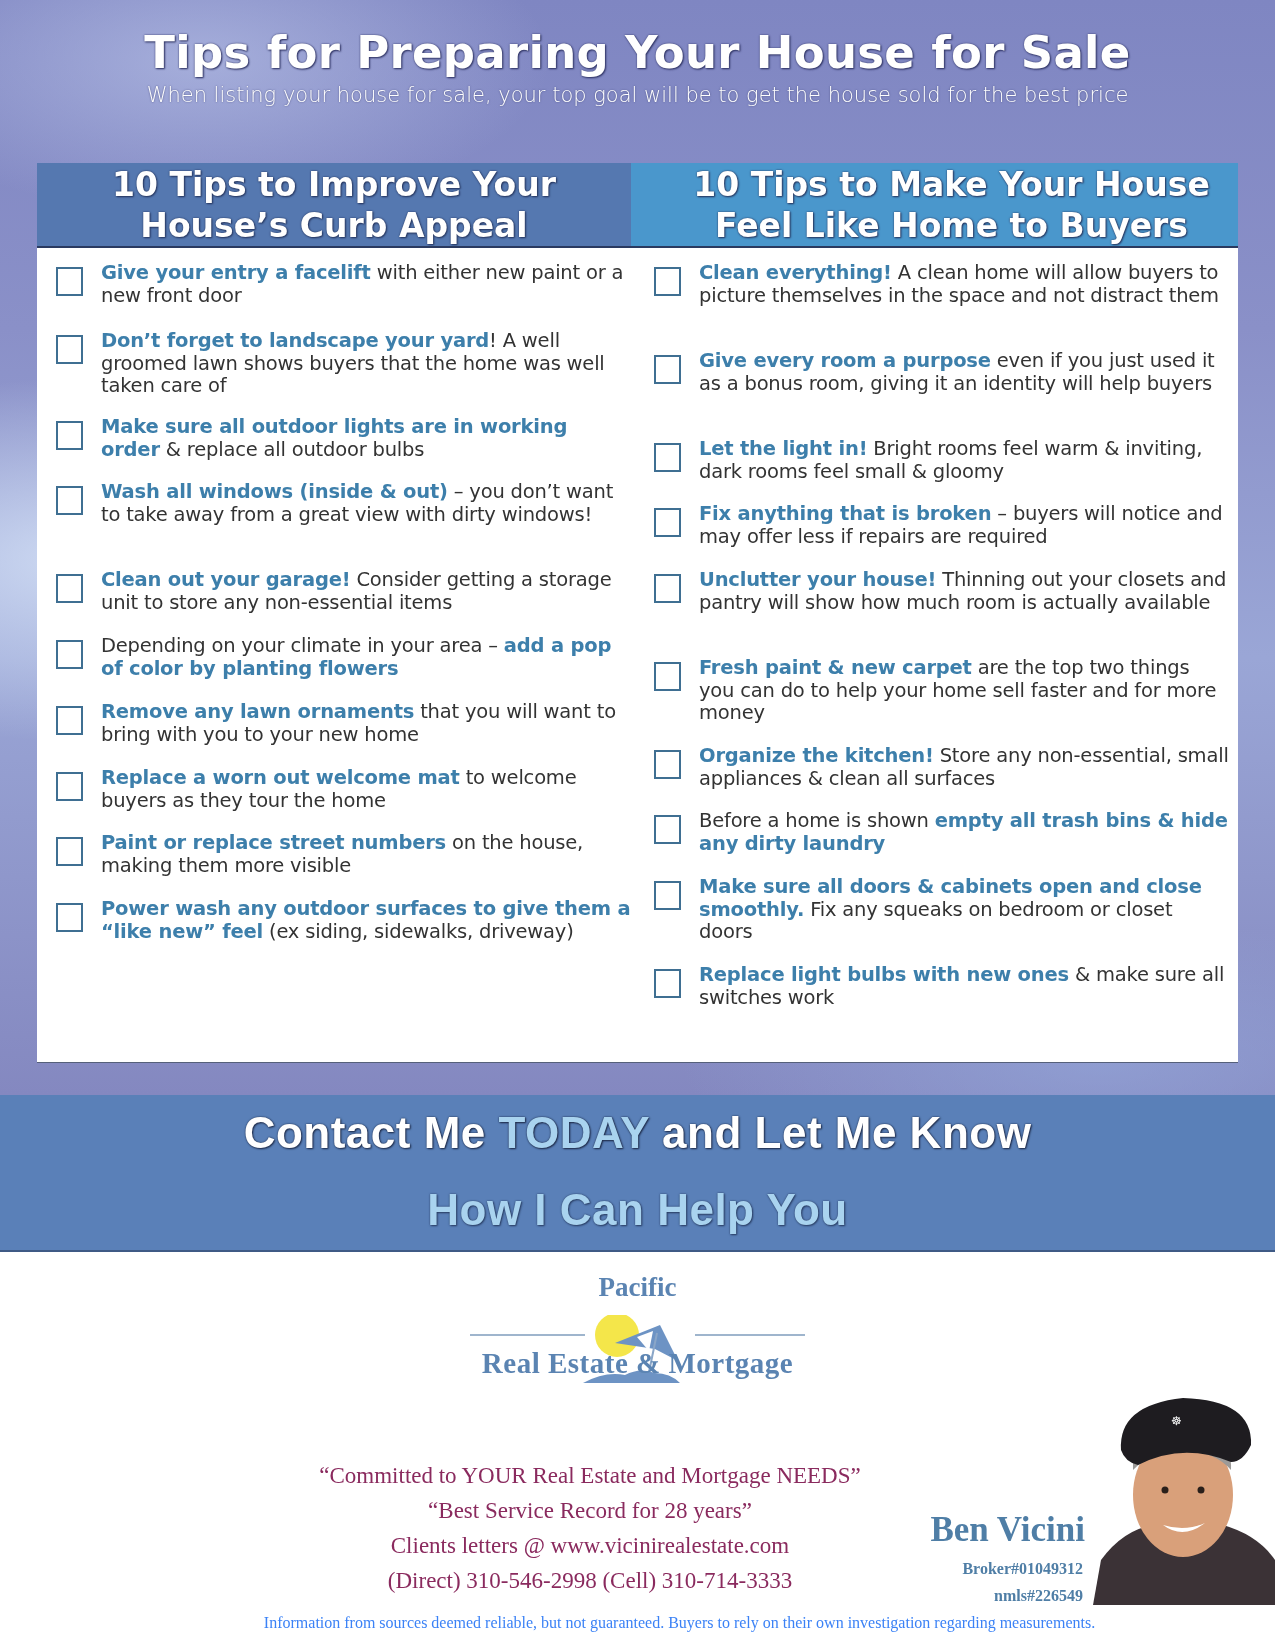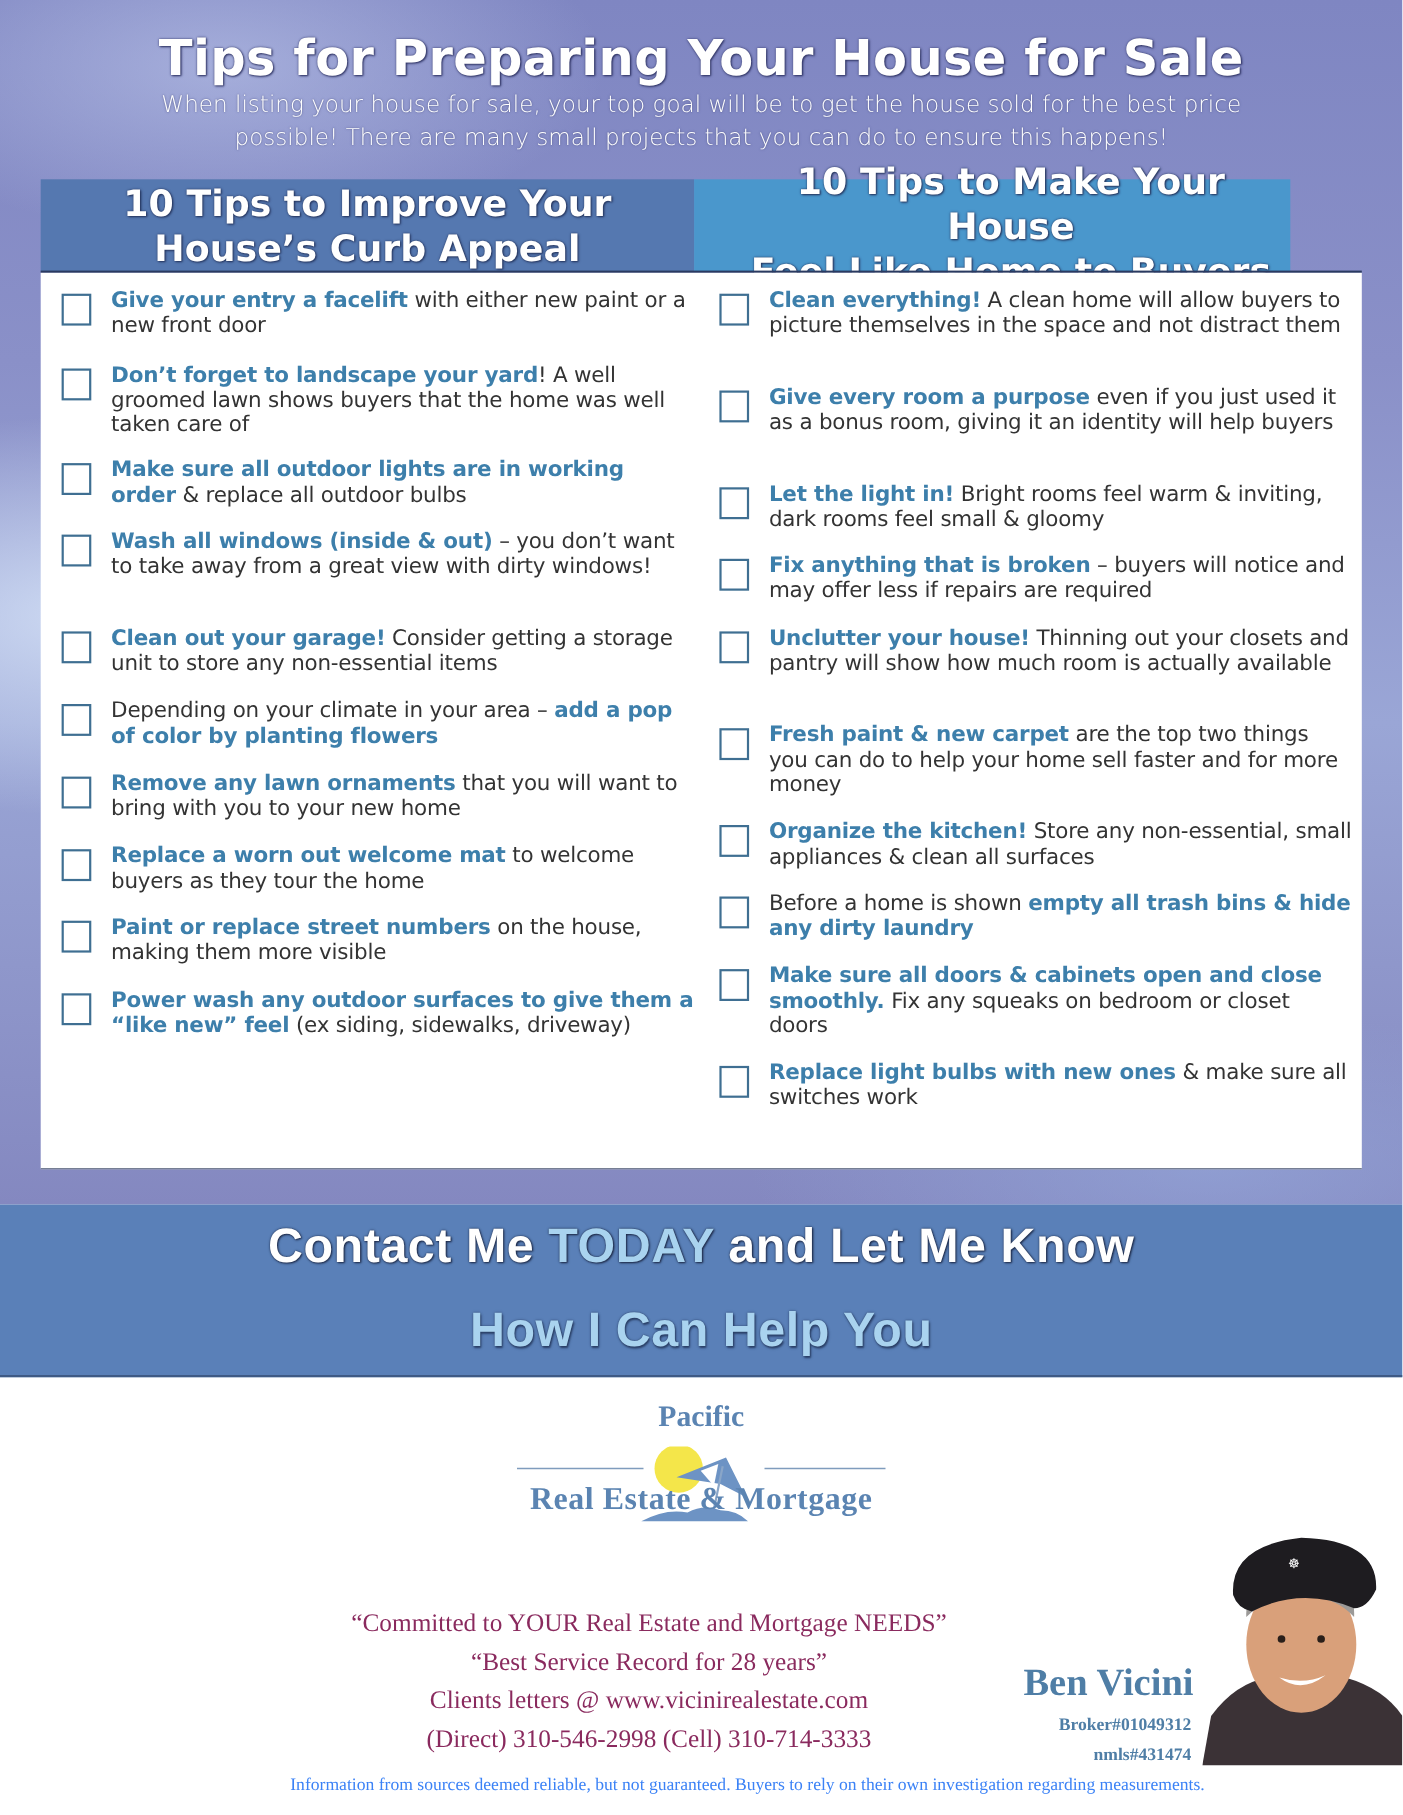--- a/index.html
+++ b/index.html
@@ -28,21 +28,21 @@
     font-family: "DejaVu Sans", sans-serif; font-weight: 300;
     font-size: 21px; line-height: 30px; color: #ffffff;
     text-shadow: 0 0 2px #4a4f80;
   }
   .panel-header {
     position: absolute; top: 163px; height: 84px; display: flex; align-items: center; justify-content: center;
     text-align: center; font-weight: bold; font-size: 33px; line-height: 41px; color: #ffffff;
     text-shadow: 0 0 2px #26365f, 1px 1px 2px #26365f;
   }
   .ph-left { left: 37px; width: 594px; background: #5578b0; }
-  .ph-right { left: 631px; width: 542px; background: #4a97cc; padding-left: 34px; }
+  .ph-right { left: 631px; width: 607px; background: #4a97cc; padding-left: 34px; }
   .panel-underline {
     position: absolute; left: 37px; top: 246px; width: 1201px; height: 2px; background: #2a3a60;
   }
   .panel-body {
     position: absolute; left: 37px; top: 248px; width: 1201px; height: 815px;
     background: #ffffff; border-bottom: 1px solid #55607a;
   }
   .col {
     position: absolute; top: 262px;
   }
@@ -105,21 +105,20 @@
   }
 </style>
 </head>
 <body>
 
 <div class="bg-top"></div>
 
 <h1 class="title">Tips for Preparing Your House for Sale</h1>
 <div class="subtitle">
   <div>When listing your house for sale, your top goal will be to get the house sold for the best price</div>
-  <div>possible! There are many small projects that you can do to ensure this happens!</div>
 </div>
 
 <div class="panel-header ph-left">
   <div>
     <div>10 Tips to Improve Your</div>
     <div>House’s Curb Appeal</div>
   </div>
 </div>
 <div class="panel-header ph-right">
   <div>
@@ -234,21 +233,21 @@
 </svg>
 <div class="logo-bottom">Real Estate &amp; Mortgage</div>
 
 <div class="tagline" style="top:1463px">“Committed to YOUR Real Estate and Mortgage NEEDS”</div>
 <div class="tagline" style="top:1498px">“Best Service Record for 28 years”</div>
 <div class="tagline" style="top:1533px">Clients letters @ www.vicinirealestate.com</div>
 <div class="tagline" style="top:1568px">(Direct) 310-546-2998  (Cell) 310-714-3333</div>
 
 <div class="agent-name">Ben Vicini</div>
 <div class="agent-id" style="top:1560px">Broker#01049312</div>
-<div class="agent-id" style="top:1587px">nmls#431474</div>
+<div class="agent-id" style="top:1587px">nmls#226549</div>
 
 <svg class="photo" viewBox="0 0 182 215">
   <path d="M0 215 L8 170 Q30 140 60 135 L130 135 Q165 145 182 170 L182 215 Z" fill="#3b3236"></path>
   <ellipse cx="90" cy="105" rx="50" ry="62" fill="#d9a07a"></ellipse>
   <path d="M40 80 Q38 40 90 38 Q140 38 138 80 Q120 60 90 62 Q60 60 40 80 Z" fill="#9c9a98"></path>
   <path d="M28 60 Q25 15 90 8 Q160 10 158 55 Q150 72 138 72 Q90 52 45 75 Q32 72 28 60 Z" fill="#1e1c20"></path>
   <circle cx="72" cy="100" r="3.5" fill="#2a1f1a"></circle>
   <circle cx="108" cy="100" r="3.5" fill="#2a1f1a"></circle>
   <path d="M70 135 Q90 150 112 133 Q92 142 70 135 Z" fill="#ffffff"></path>
   <text x="78" y="35" font-size="12" fill="#ffffff" font-family="DejaVu Sans, sans-serif">☸</text>

